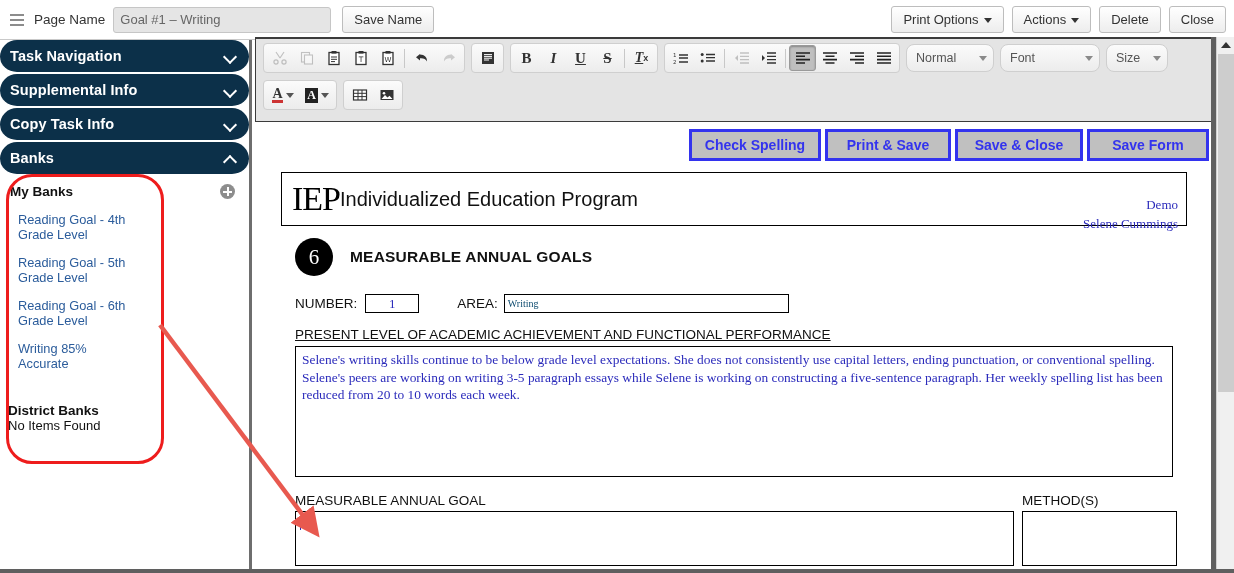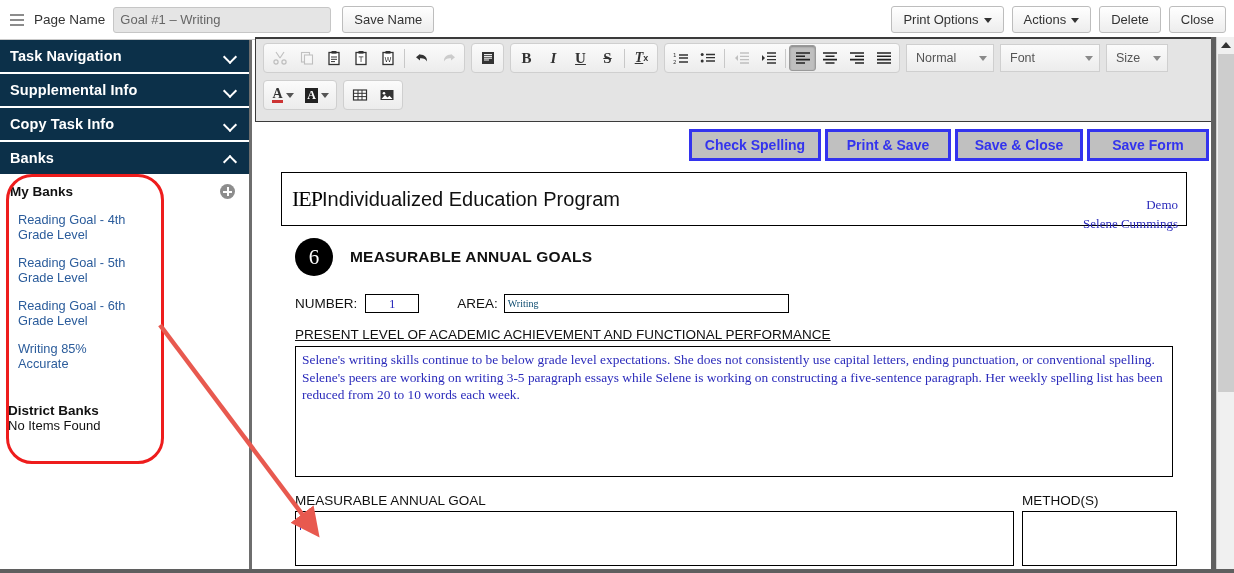--- a/index.html
+++ b/index.html
@@ -40,20 +40,21 @@
   .sidebar {
     position:absolute; left:0; top:40px; width:252px; height:533px;
     background:#fff; border-right:3px solid #6e6e6e; overflow:hidden;
   }
   .accordion-header {
     height:34px; background:#0c3049; color:#fff;
     display:flex; align-items:center; justify-content:space-between;
     padding:0 12px 0 10px; font-size:14.5px; font-weight:bold;
     border-bottom:2px solid #ffffff; cursor:pointer;
     letter-spacing:.1px;
+    border-radius:17px;
   }
   .chev { width:13px; height:13px; position:relative; }
   .chev:before {
     content:""; position:absolute; left:1px; top:2px; width:8px; height:8px;
     border-right:2.3px solid #fff; border-bottom:2.3px solid #fff;
     transform:rotate(45deg);
   }
   .chev.up:before { transform:rotate(-135deg); top:5px; }
   .banks-body { padding:8px 0 0 0; position:relative; }
   .banks-title-row { display:flex; align-items:center; justify-content:space-between; padding:0 14px 0 10px; }
@@ -94,21 +95,21 @@
   }
   .tb-btn {
     width:27px; height:26px; display:flex; align-items:center; justify-content:center;
     border:1px solid transparent; border-radius:3px; cursor:pointer;
     font-size:14px; color:#333;
   }
   .tb-btn.pressed { background:#bfbfbf; border-color:#9a9a9a; box-shadow:inset 0 1px 2px rgba(0,0,0,.3); }
   .tb-btn.disabled { opacity:.32; cursor:default; }
   .tb-sep { width:1px; height:19px; background:#c8c8c8; margin:0 3px; }
   .tb-select {
-    height:28px; min-width:80px; border:1px solid #cfcfcf; border-radius:0;
+    height:28px; min-width:80px; border:1px solid #cfcfcf; border-radius:8px;
     background:linear-gradient(#fbfbfb,#ececec);
     display:flex; align-items:center; justify-content:space-between;
     padding:0 6px 0 9px; font-size:12.5px; color:#555; cursor:pointer;
   }
   .tb-select .dn { border-left:4px solid transparent; border-right:4px solid transparent; border-top:5px solid #8a8a8a; margin-left:10px;}
   .sel-normal { width:88px; } .sel-font { width:100px; } .sel-size { width:62px; min-width:62px;}
 
   
   .ic { width:16px; height:16px; display:block; }
 
@@ -119,21 +120,21 @@
     border:3px solid #3333ee; color:#3333ee; font-weight:bold; font-size:14px;
     font-family:"Liberation Sans", sans-serif; cursor:pointer; padding:0 10px;
   }
 
   
   .doc { position:absolute; left:26px; top:135px; width:906px; }
   .iep-header {
     border:1px solid #000; height:54px; display:flex; align-items:center;
     padding:0 8px 0 10px; position:relative;
   }
-  .iep-mark { font-family:"Liberation Serif", serif; font-size:22px; line-height:34px; color:#000; letter-spacing:-1px; }
+  .iep-mark { font-family:"Liberation Serif", serif; font-size:34px; line-height:34px; color:#000; letter-spacing:-1px; }
   .iep-title { font-family:"Liberation Sans", sans-serif; font-size:20px; color:#111; }
   .iep-right { position:absolute; right:8px; top:6px; text-align:right; color:#2b2bbb; font-family:"Liberation Serif", serif; font-size:13px; line-height:19px;margin-top:16px; }
   .sec-row { display:flex; align-items:center; margin-top:12px; }
   .sec-num {
     width:38px; height:38px; border-radius:50%; background:#000; color:#fff;
     display:flex; align-items:center; justify-content:center;
     font-family:"Liberation Serif", serif; font-size:21px; margin-left:14px;
   }
   .sec-title { font-size:15.5px; font-weight:bold; color:#111; margin-left:17px; letter-spacing:.2px; }
   .fld-row { display:flex; align-items:center; margin-top:18px; padding-left:14px; }

